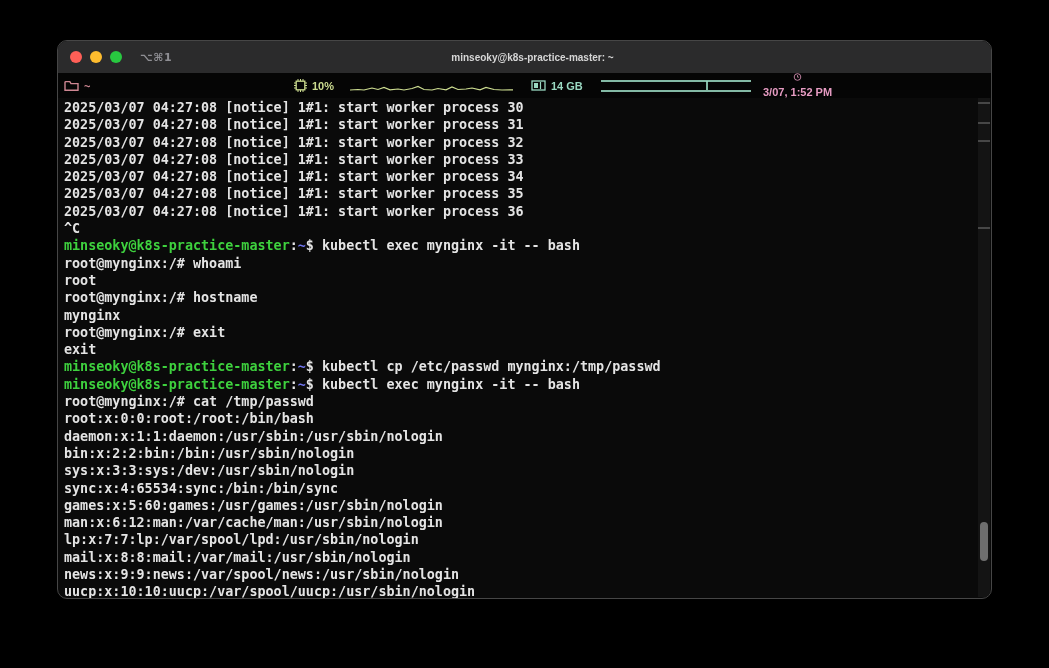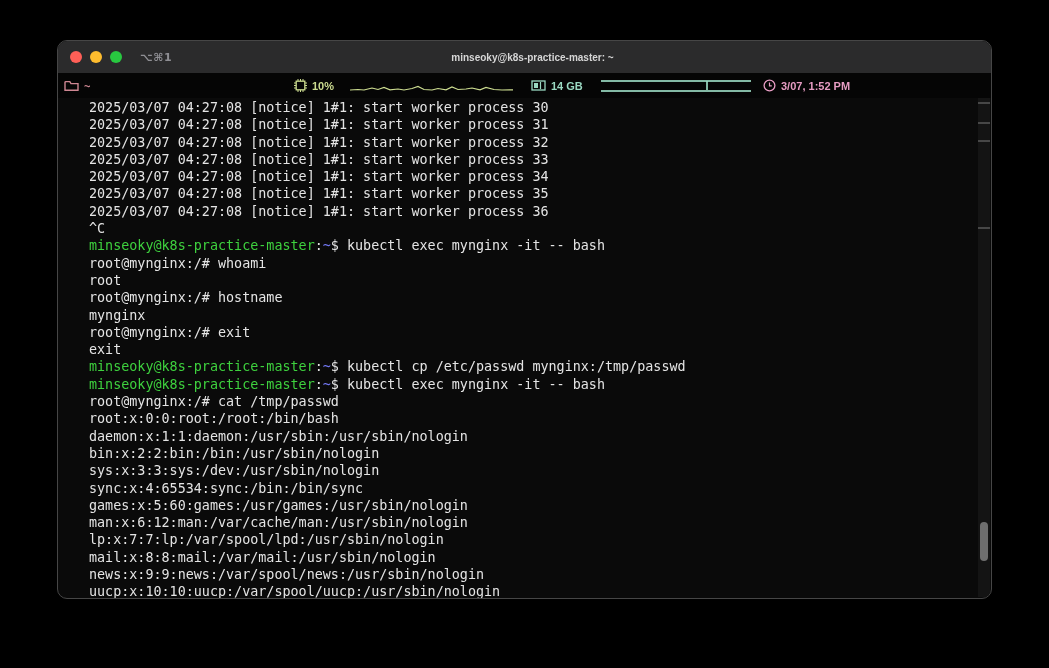--- a/index.html
+++ b/index.html
@@ -39,28 +39,28 @@
   .sb-item svg{display:block;}
   .sb-cwd{left:6px;color:var(--statusbar-pink,#cf8793);}
   .sb-cpu{left:236px;color:var(--statusbar-yellow-green,#ccdc90);}
   .sb-spark{position:absolute;left:292px;top:6px;}
   .sb-mem{left:473px;color:var(--statusbar-teal,#9ad9c2);}
   .sb-gauge{position:absolute;left:543px;top:7px;width:150px;height:12px;}
   .sb-gauge .g-line{position:absolute;left:0;right:0;height:1.5px;background:var(--statusbar-teal,#9ad9c2);opacity:.85;}
   .sb-gauge .g-top{top:0;}
   .sb-gauge .g-bot{top:10px;}
   .sb-gauge .g-tick{position:absolute;left:70%;top:1px;width:1.5px;height:9px;background:var(--statusbar-teal,#9ad9c2);opacity:.85;}
-  .sb-clock{left:705px;color:var(--statusbar-magenta,#e79cc3);}
+  .sb-clock{left:705px;color:var(--statusbar-magenta,#e79cc3);flex-direction:column;}
   
   .terminal{
     position:absolute;left:0;top:57px;right:13px;bottom:0;
     padding:1px 0 0 6px;
     font-family:"DejaVu Sans Mono",monospace;font-size:13.4px;line-height:17.3px;
-    font-weight:400;color:var(--terminal-fg,#e4e4e4);
-    white-space:pre;overflow:hidden;cursor:text;margin-left:25px;
+    font-weight:700;color:var(--terminal-fg,#e4e4e4);
+    white-space:pre;overflow:hidden;cursor:text;
   }
   .term-line{height:17.3px;}
   .seg-fg{color:var(--terminal-fg,#e4e4e4);}
   .seg-green{color:var(--prompt-green,#3ed13e);}
   .seg-blue{color:var(--path-blue,#7176f0);}
   
   .scrollbar{
     position:absolute;top:57px;right:1px;bottom:1px;width:12px;
     background:#141414;
   }

